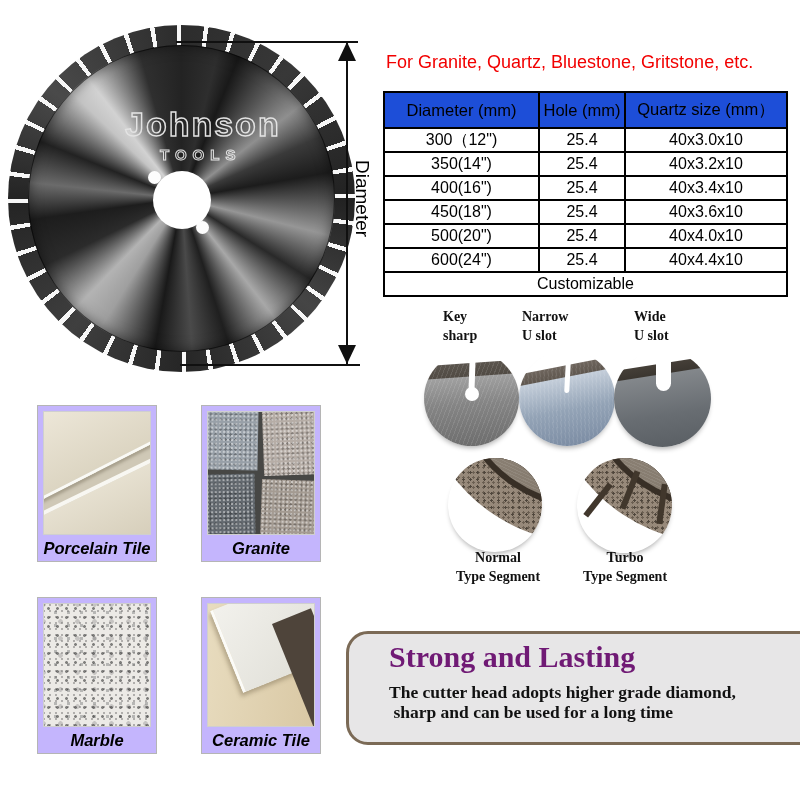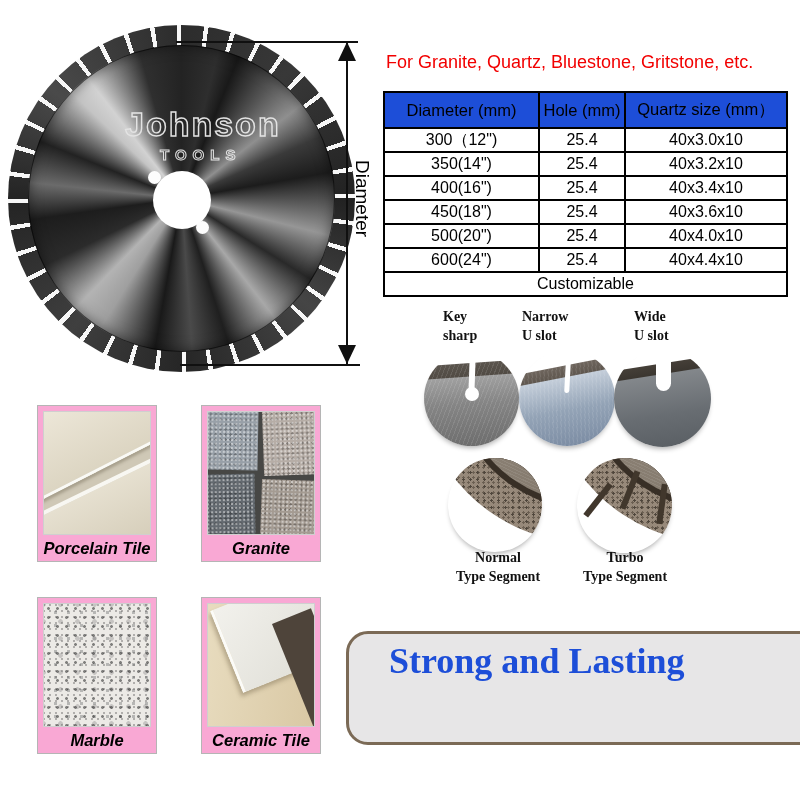--- a/index.html
+++ b/index.html
@@ -78,21 +78,21 @@
   .seg-gapring{position:absolute;left:4px;top:-221px;width:272px;height:272px;border-radius:50%;background:#382f26;}
   .seg-core{position:absolute;left:10px;top:-215px;width:260px;height:260px;border-radius:50%;
     background:repeating-linear-gradient(25deg, rgba(255,255,255,.08) 0 1px, rgba(0,0,0,0) 1px 3px),
     linear-gradient(135deg,#94897c,#7e7468);}
   .seg-gapbar{position:absolute;width:6px;height:40px;background:#41372c;}
   .bar1{left:18px;top:22px;transform:rotate(38deg);}
   .bar2{left:50px;top:12px;transform:rotate(22deg);}
   .bar3{left:82px;top:26px;transform:rotate(8deg);}
 
   
-  .mat-card{position:absolute;width:120px;height:157px;background:#f9a8d4;border:1px solid #b5b5b5;box-sizing:border-box;}
+  .mat-card{position:absolute;width:120px;height:157px;background:#c4b5fd;border:1px solid #b5b5b5;box-sizing:border-box;}
   .mat-photo{position:absolute;left:5px;top:5px;width:108px;height:124px;overflow:hidden;border:1px solid #cfcfcf;box-sizing:border-box;}
   .mat-caption{position:absolute;left:0;bottom:3px;width:100%;text-align:center;
     font-style:italic;font-weight:bold;font-size:16.5px;color:#000;}
   .slab{position:absolute;}
   .photo-porcelain{background:#cfc8b6;}
   .slab-p1{left:-40px;top:-34px;width:200px;height:82px;transform:rotate(-27deg);
     background:linear-gradient(#eee8da,#dcd5c2);border-bottom:3px solid #fafaf6;
     box-shadow:0 3px 3px rgba(120,110,90,.45);}
   .slab-p2{left:-34px;top:68px;width:210px;height:70px;transform:rotate(-26deg);
     background:linear-gradient(#e6e0d0,#d5cdb9);border-top:4px solid #f8f7f2;}
@@ -112,21 +112,21 @@
   .photo-ceramic{background:linear-gradient(100deg,#e8dcbf,#d9c8a4);}
   .slab-c1{left:14px;top:-20px;width:125px;height:88px;transform:rotate(-22deg);
     background:linear-gradient(150deg,#f2f1ec,#dddcd4);border-left:3px solid #fbfbf8;
     box-shadow:-3px 3px 4px rgba(90,75,50,.35);}
   .slab-c2{right:-20px;top:8px;width:42px;height:115px;transform:rotate(-22deg);background:#4e443a;}
 
   
   #feature-box{position:absolute;left:346px;top:631px;width:478px;height:114px;box-sizing:border-box;
     border:3px solid #7b6a56;border-radius:22px;background:#e7e6e7;}
   #feature-title{position:absolute;left:40px;top:6px;font-family:"Liberation Serif",serif;
-    font-weight:bold;font-size:36px;color:#1d4ed8;}
+    font-weight:bold;font-size:30px;color:#701a75;}
   .feature-line{position:absolute;left:40px;font-family:"Liberation Serif",serif;font-weight:bold;
     font-size:17.5px;color:#111;white-space:pre-wrap;}
   #feature-line1{top:48px;} #feature-line2{top:68px;}
 </style>
 </head>
 <body>
 
 <div id="canvas">
 
   <div id="blade-area">
@@ -264,15 +264,17 @@
     </div>
     <div class="mat-caption">Ceramic Tile</div>
   </div>
   <div class="mat-card" style="left:37px;top:597px;">
     <div class="mat-photo photo-marble"></div>
     <div class="mat-caption">Marble</div>
   </div>
 
   <div id="feature-box">
     <div id="feature-title">Strong and Lasting</div>
+    <div class="feature-line" id="feature-line1">The cutter head adopts higher grade diamond,</div>
+    <div class="feature-line" id="feature-line2"> sharp and can be used for a long time</div>
   </div>
 
 </div>
 
 </body></html>

